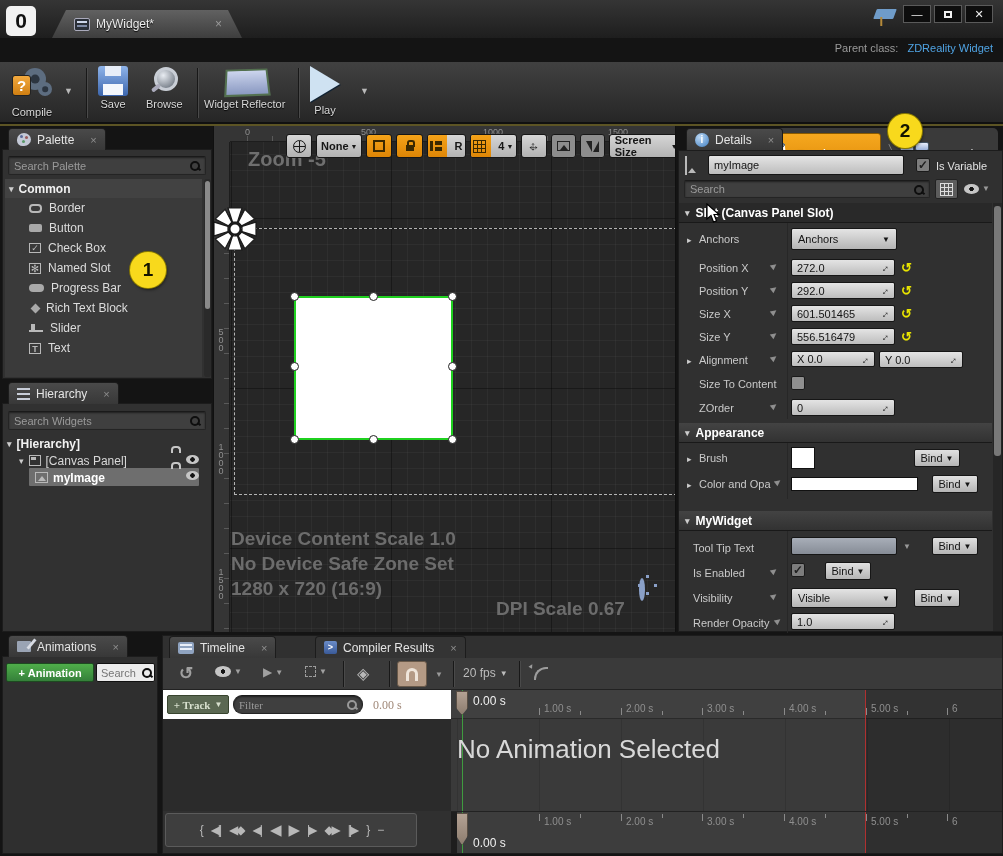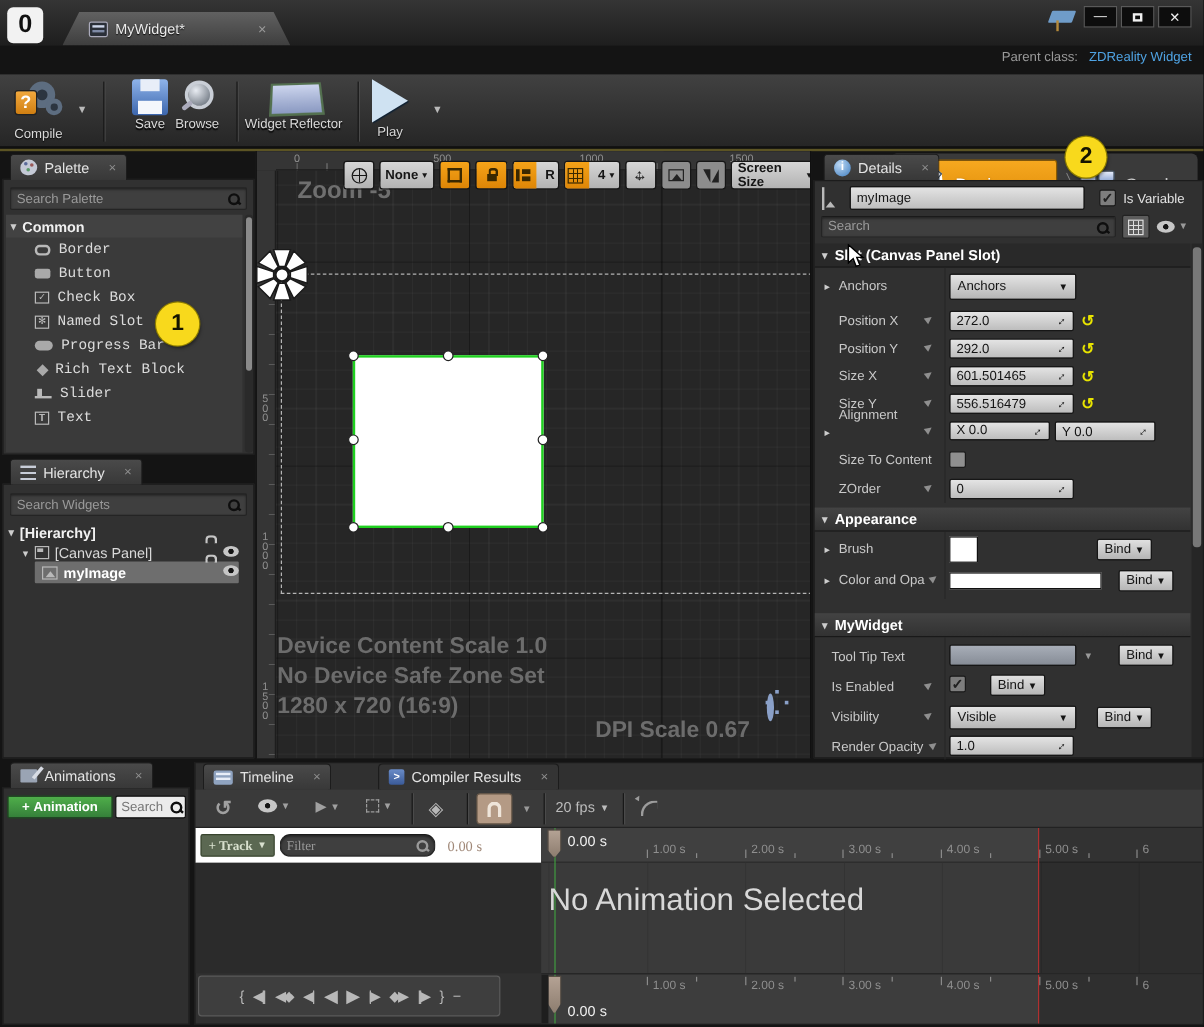--- a/index.html
+++ b/index.html
@@ -76,21 +76,21 @@
   .sfield { position:absolute; background:#3f3f3f; border:1px solid #242424; border-top-color:#1a1a1a; box-shadow:inset 0 1px 2px rgba(0,0,0,.5); border-radius:2px; display:flex; align-items:center; padding:0 5px; }
   .sfield input { flex:1; background:transparent; border:none; outline:none; color:#c9c9c9; font-size:11px; width:80%; font-family:inherit; }
   .sfield input::placeholder { color:#9a9a9a; }
   .mag { width:11px; height:11px; position:relative; flex:none; }
   .mag::before { content:""; position:absolute; left:1px; top:1px; width:6px; height:6px; border-radius:50%; border:2px solid #0e0e0e; }
   .mag::after { content:""; position:absolute; left:8px; top:8px; width:4px; height:2px; background:#0e0e0e; transform:rotate(40deg); }
   .mag.lt::before { border-color:#9a9a9a; } .mag.lt::after { background:#9a9a9a; }
 
   
   .plist { position:absolute; background:#3a3a3a; }
-  .prow { height:20px; display:flex; align-items:center; gap:7px; padding-left:24px; color:#dcdcdc; font-size:12px;font-family:Liberation Mono, monospace; }
+  .prow { height:20px; display:flex; align-items:center; gap:7px; padding-left:24px; color:#dcdcdc; font-size:12px; }
   .prow.sel { background:#e8930d; color:#1c1400; font-weight:bold; }
   .pcat { height:19px; display:flex; align-items:center; gap:5px; padding-left:4px; background:#424242; color:#f0f0f0; font-weight:bold; font-size:12px; }
   .exp { font-size:9px; color:#cdcdcd; }
   .scroll { position:absolute; background:#2a2a2a; border-radius:3px; }
   .thumb { position:absolute; background:#8a8a8a; border-radius:3px; }
 
   .ic { display:inline-block; flex:none; }
   .ic-border { width:13px; height:9px; border:2px solid #b9b9b9; border-radius:4px; }
   .ic-btn { width:13px; height:8px; background:#a9a9a9; border-radius:2px; }
   .ic-check { width:12px; height:10px; border:1px solid #b9b9b9; font-size:9px; color:#b9b9b9; line-height:9px; text-align:center; }
@@ -241,21 +241,21 @@
     <div class="tbtn" style="left:10px;top:4px;">
       <span class="gearwrap">
         <span class="gear g1"></span>
           <span class="gear g2"></span>
           <span class="qbox">?</span>
       </span>
       <span class="lbl">Compile</span>
     </div>
     <span class="abs chevdn" style="left:64px;top:24px;">▼</span>
     <div class="sep" style="left:86px;"></div>
-    <div class="tbtn" style="left:98px;top:4px;margin-left:12px;">
+    <div class="tbtn" style="left:98px;top:4px;">
       <span class="floppy"></span>
       <span class="lbl">Save</span>
     </div>
     <div class="tbtn" style="left:146px;top:4px;">
       <span class="magbig"></span>
       <span class="lbl">Browse</span>
     </div>
     <div class="sep" style="left:197px;"></div>
     <div class="tbtn" style="left:204px;top:4px;">
       <span class="reflector"></span>
@@ -542,21 +542,21 @@
 
       <span class="plabel" style="left:20px;top:180px;">Size Y</span>
       <span class="pin" style="left:92px;top:181px;"></span>
       <div class="nfield" style="left:112px;top:177px;width:104px;height:17px;">
         <span>556.516479</span>
           <span class="scrub">↔</span>
       </div>
       <span class="revert" style="left:222px;top:178px;">↺</span>
 
       <span class="plabel" style="left:8px;top:203px;"><span class="exp">▸</span></span>
-      <span class="plabel" style="left:20px;top:189px;text-align:center;">Alignment</span>
+      <span class="plabel" style="left:20px;top:203px;text-align:center;">Alignment</span>
       <span class="pin" style="left:92px;top:204px;"></span>
       <div class="nfield" style="left:112px;top:200px;width:84px;height:16px;">
         <span>X  0.0</span>
           <span class="scrub">↔</span>
       </div>
       <div class="nfield" style="left:200px;top:200px;width:84px;height:17px;">
         <span>Y  0.0</span>
           <span class="scrub">↔</span>
       </div>
 

